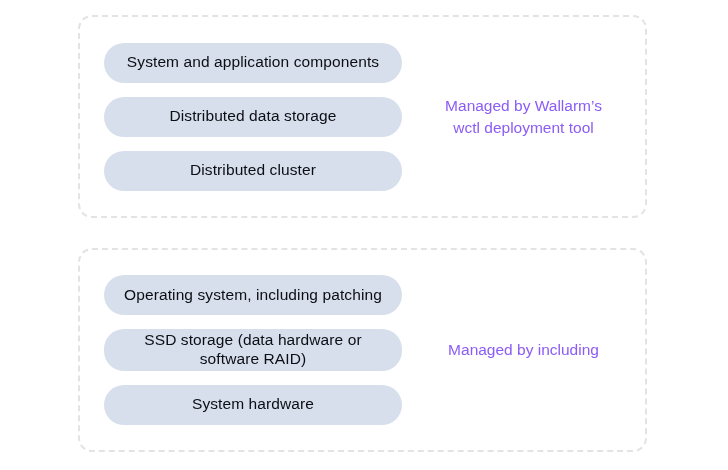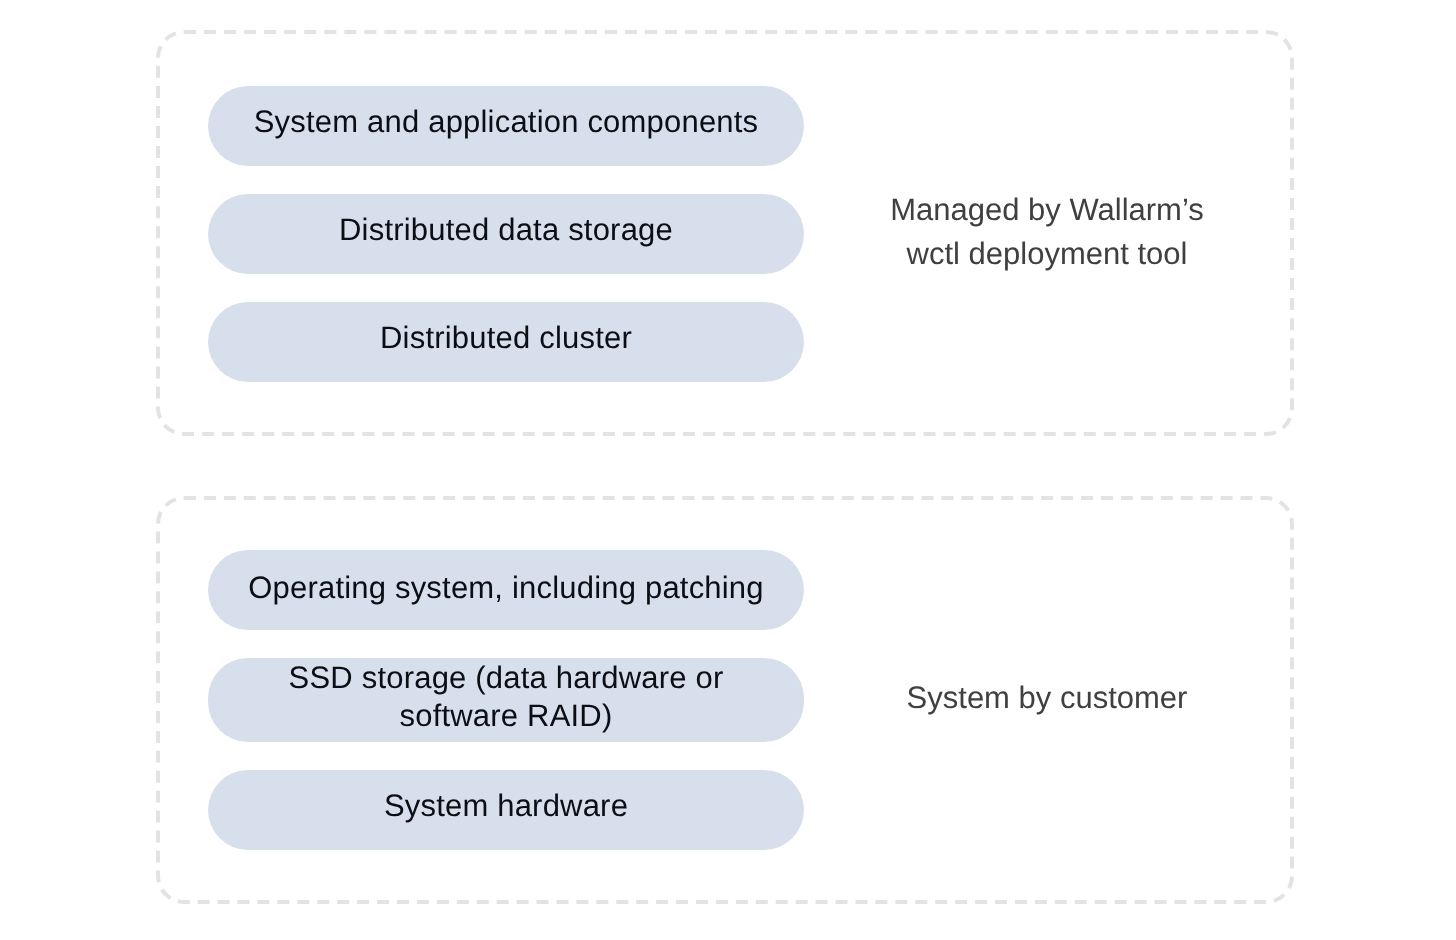--- a/index.html
+++ b/index.html
@@ -46,21 +46,21 @@
     text-align: center;
     padding: 2px 14px;
     font-size: 15.5px;
     line-height: 1.22;
     color: #0b0e14;
     letter-spacing: 0.1px;
   }
   .group-label {
     flex: 1;
     text-align: center;
-    color: #404040;
+    color: #8b5cf6;
     font-size: 15.5px;
     line-height: 22px;
     white-space: pre-line;
     padding: 0 10px;
   }
 </style>
 </head>
 <body>
 
 <div class="canvas">
@@ -74,16 +74,16 @@
     <div class="group-label">Managed by Wallarm’s
 wctl deployment tool</div>
   </div>
 
   <div class="group group-bottom">
     <div class="pills">
         <div class="pill">Operating system, including patching</div>
         <div class="pill">SSD storage (data hardware or software RAID)</div>
         <div class="pill">System hardware</div>
       </div>
-    <div class="group-label">System by customer</div>
+    <div class="group-label">Managed by including</div>
   </div>
 
 </div>
 
 </body></html>

